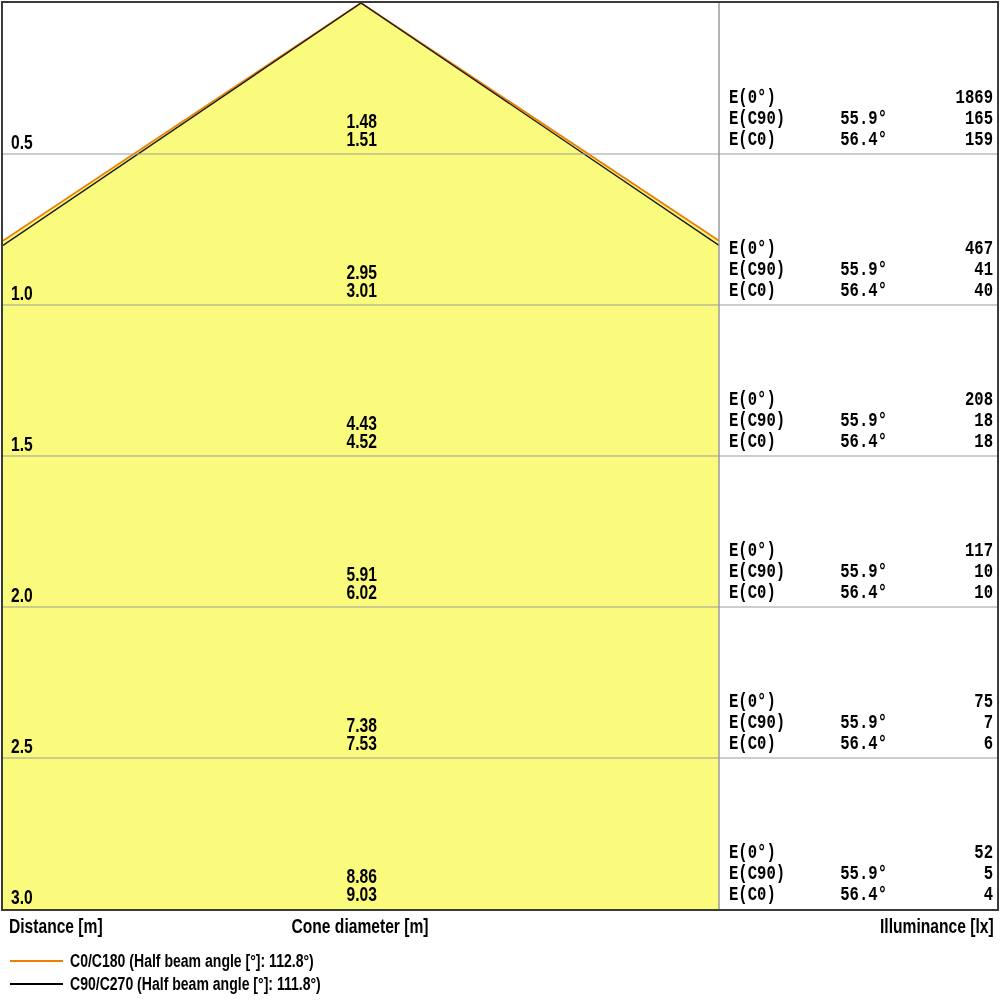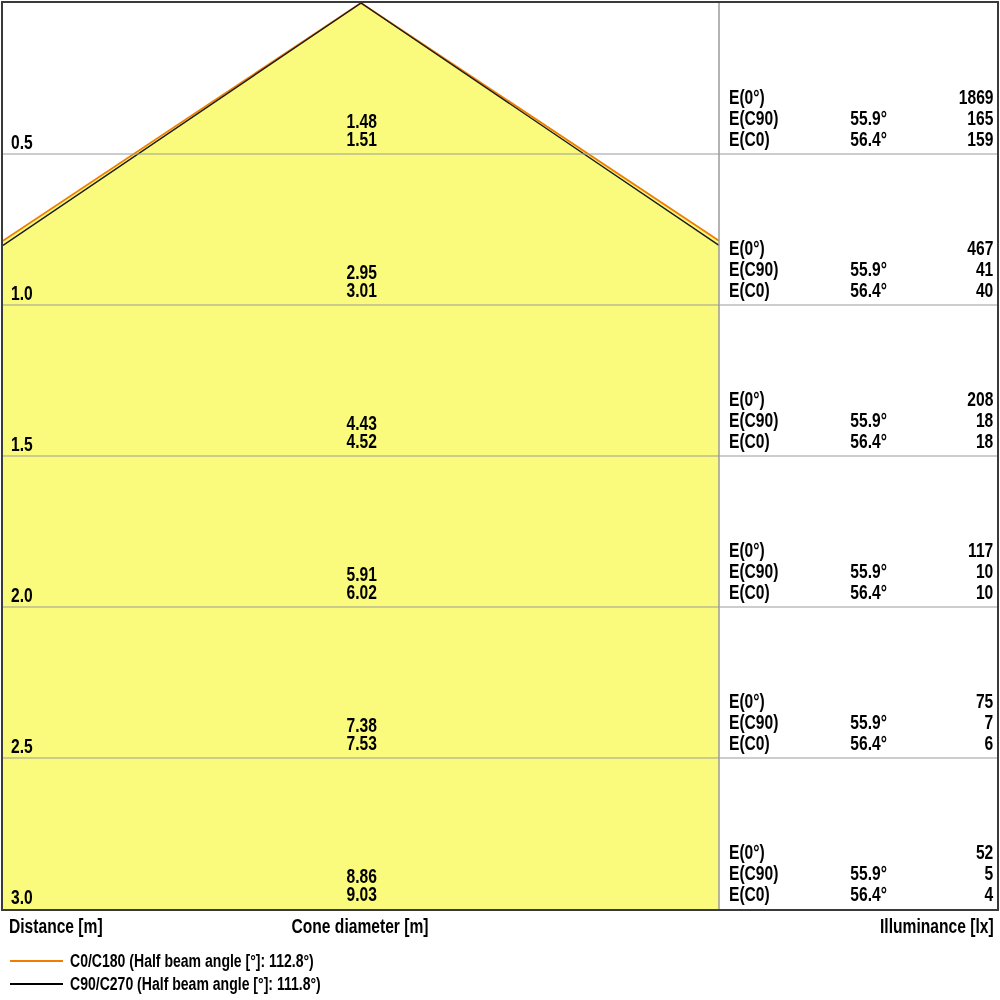--- a/index.html
+++ b/index.html
@@ -39,20 +39,21 @@
     right: 620px;
     text-align: right;
     font-size: 20px; line-height: 18px;
     transform-origin: 100% 0;
   }
   .prow {
     position: absolute;
     left: 726px; right: 4px;
     height: 64px;
     font-size: 20px;
+    font-family: Liberation Mono, monospace;
   }
   .pline { position: absolute; left: 0; right: 0; height: 21px; line-height: 21px; }
   .pl { position: absolute; left: 0;  transform-origin: 0 0; }
   .pa { position: absolute; right: 106px; transform-origin: 100% 0; }
   .pv { position: absolute; right: 0; transform-origin: 100% 0; }
   .pl, .pa, .pv { display: inline-block; white-space: nowrap; }
 
   .axis-label {
     position: absolute;
     top: 916px;

